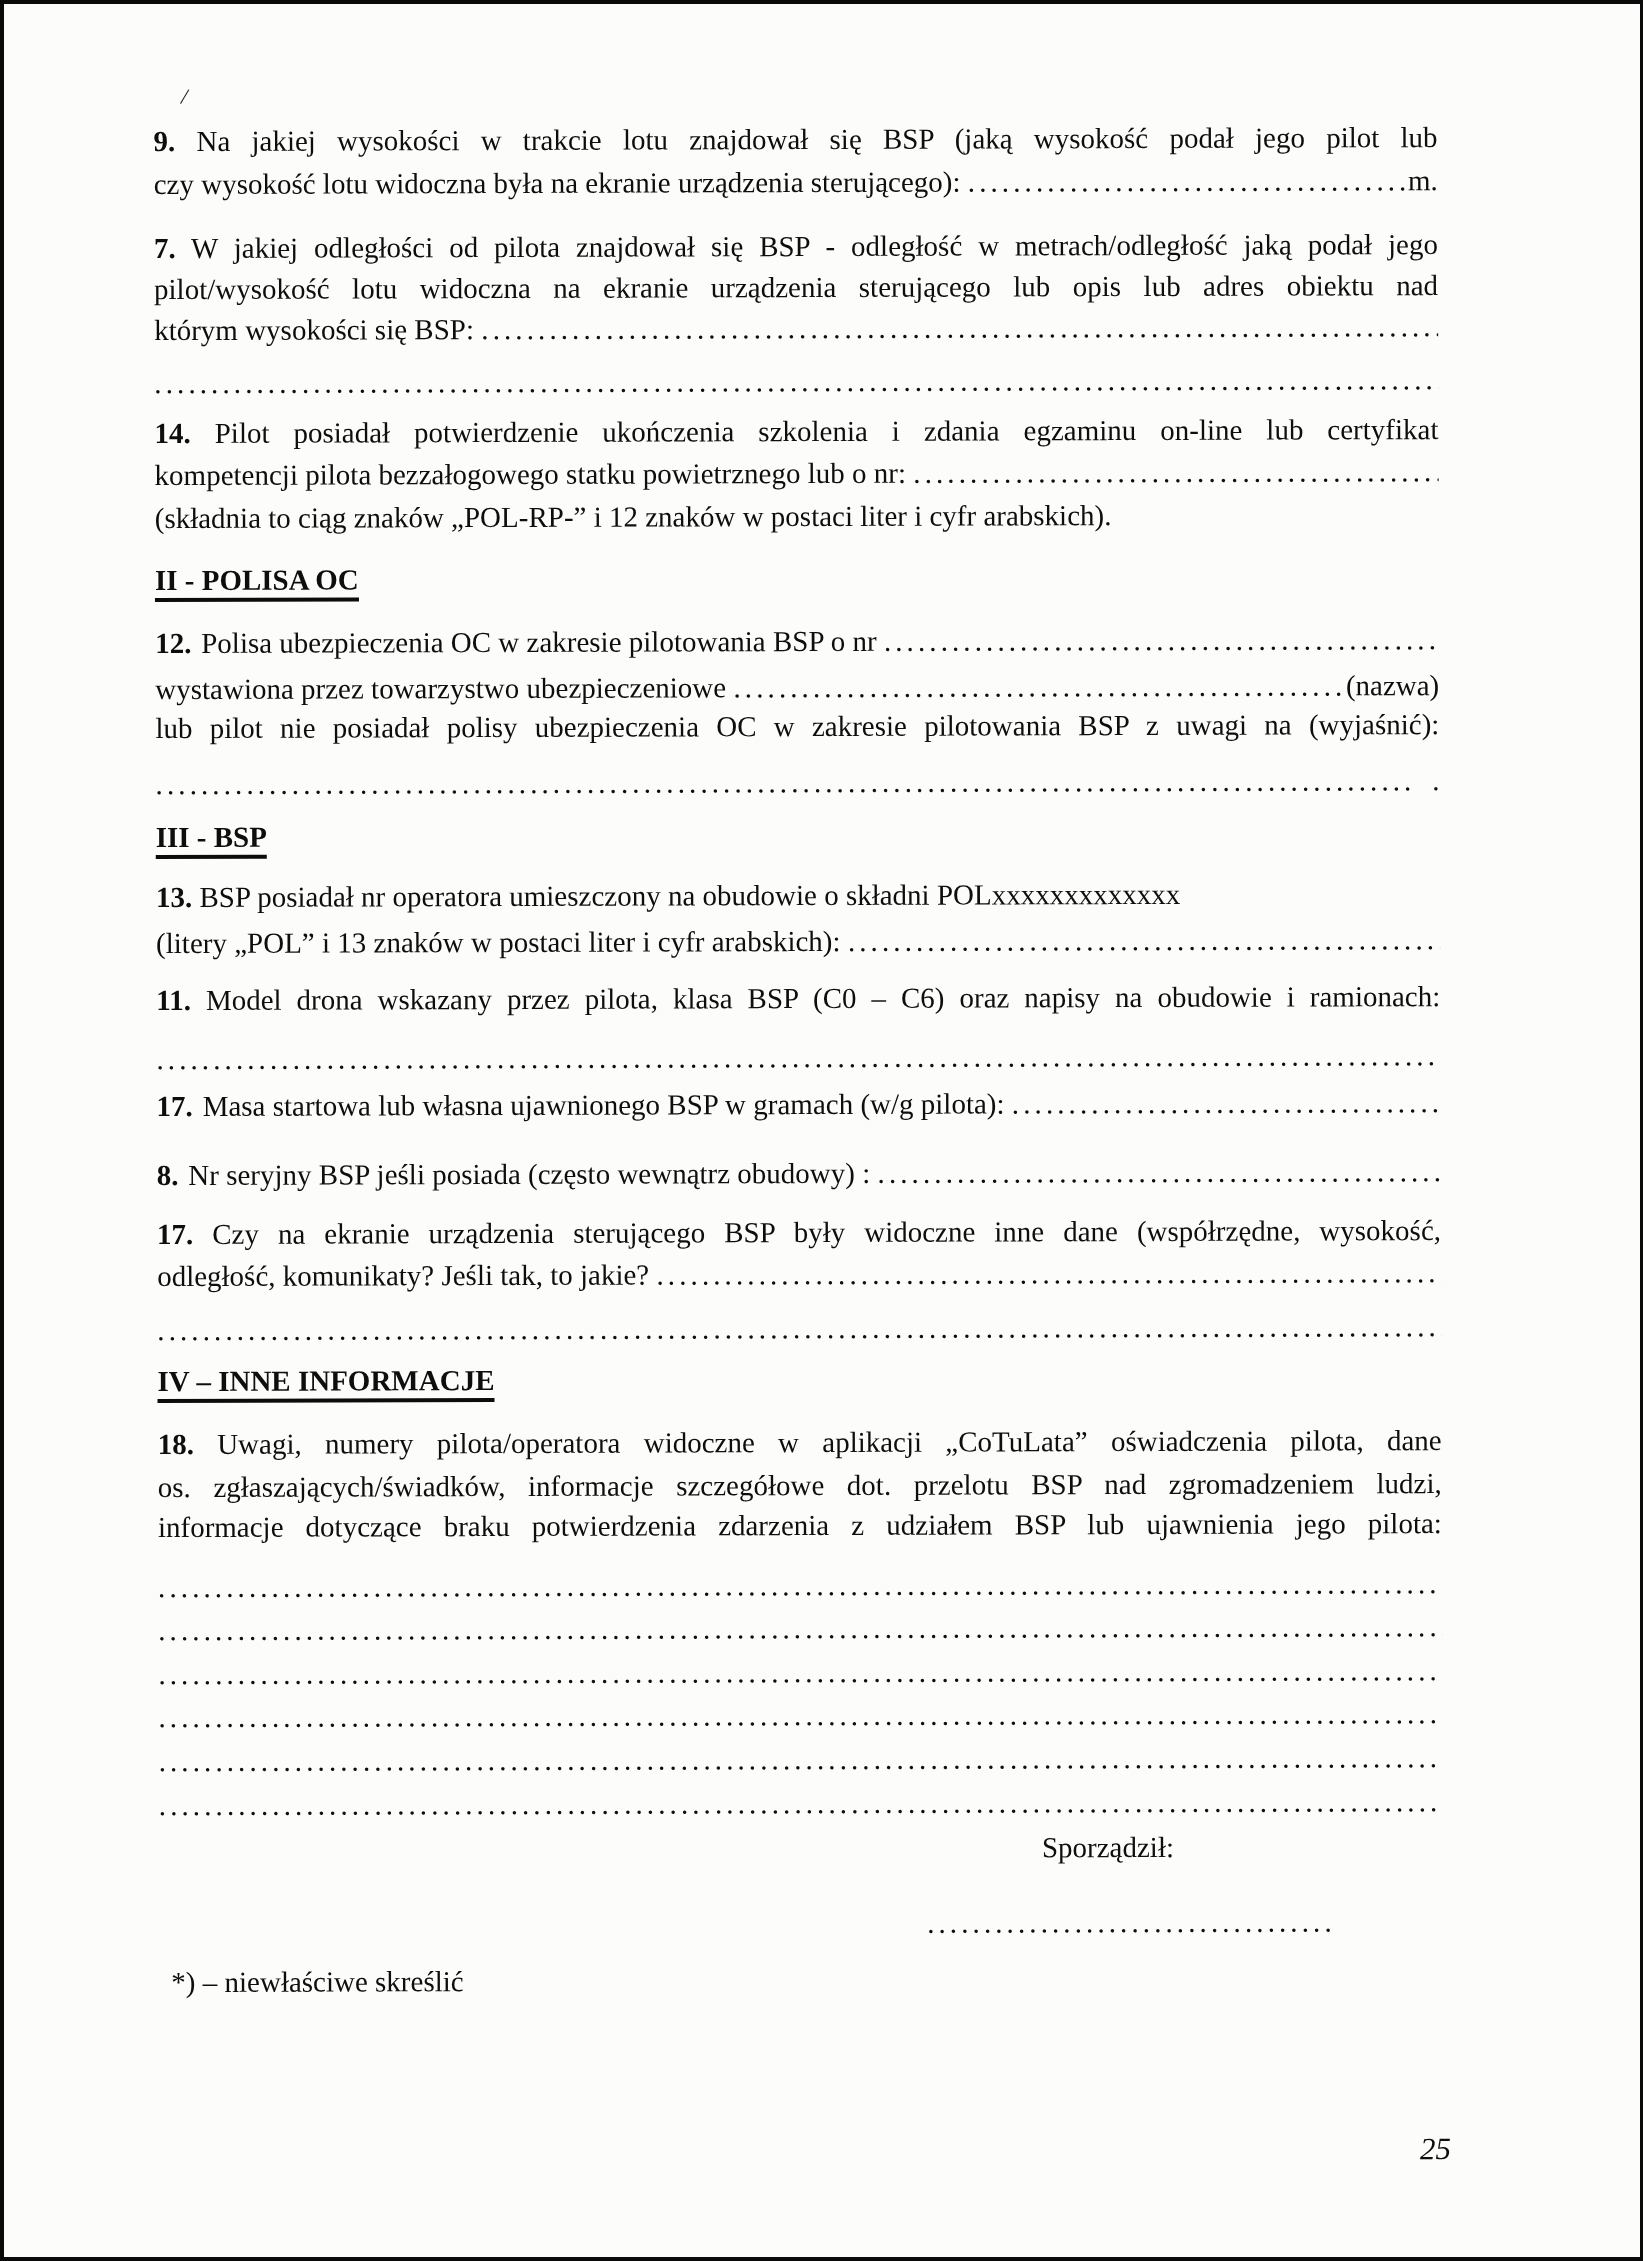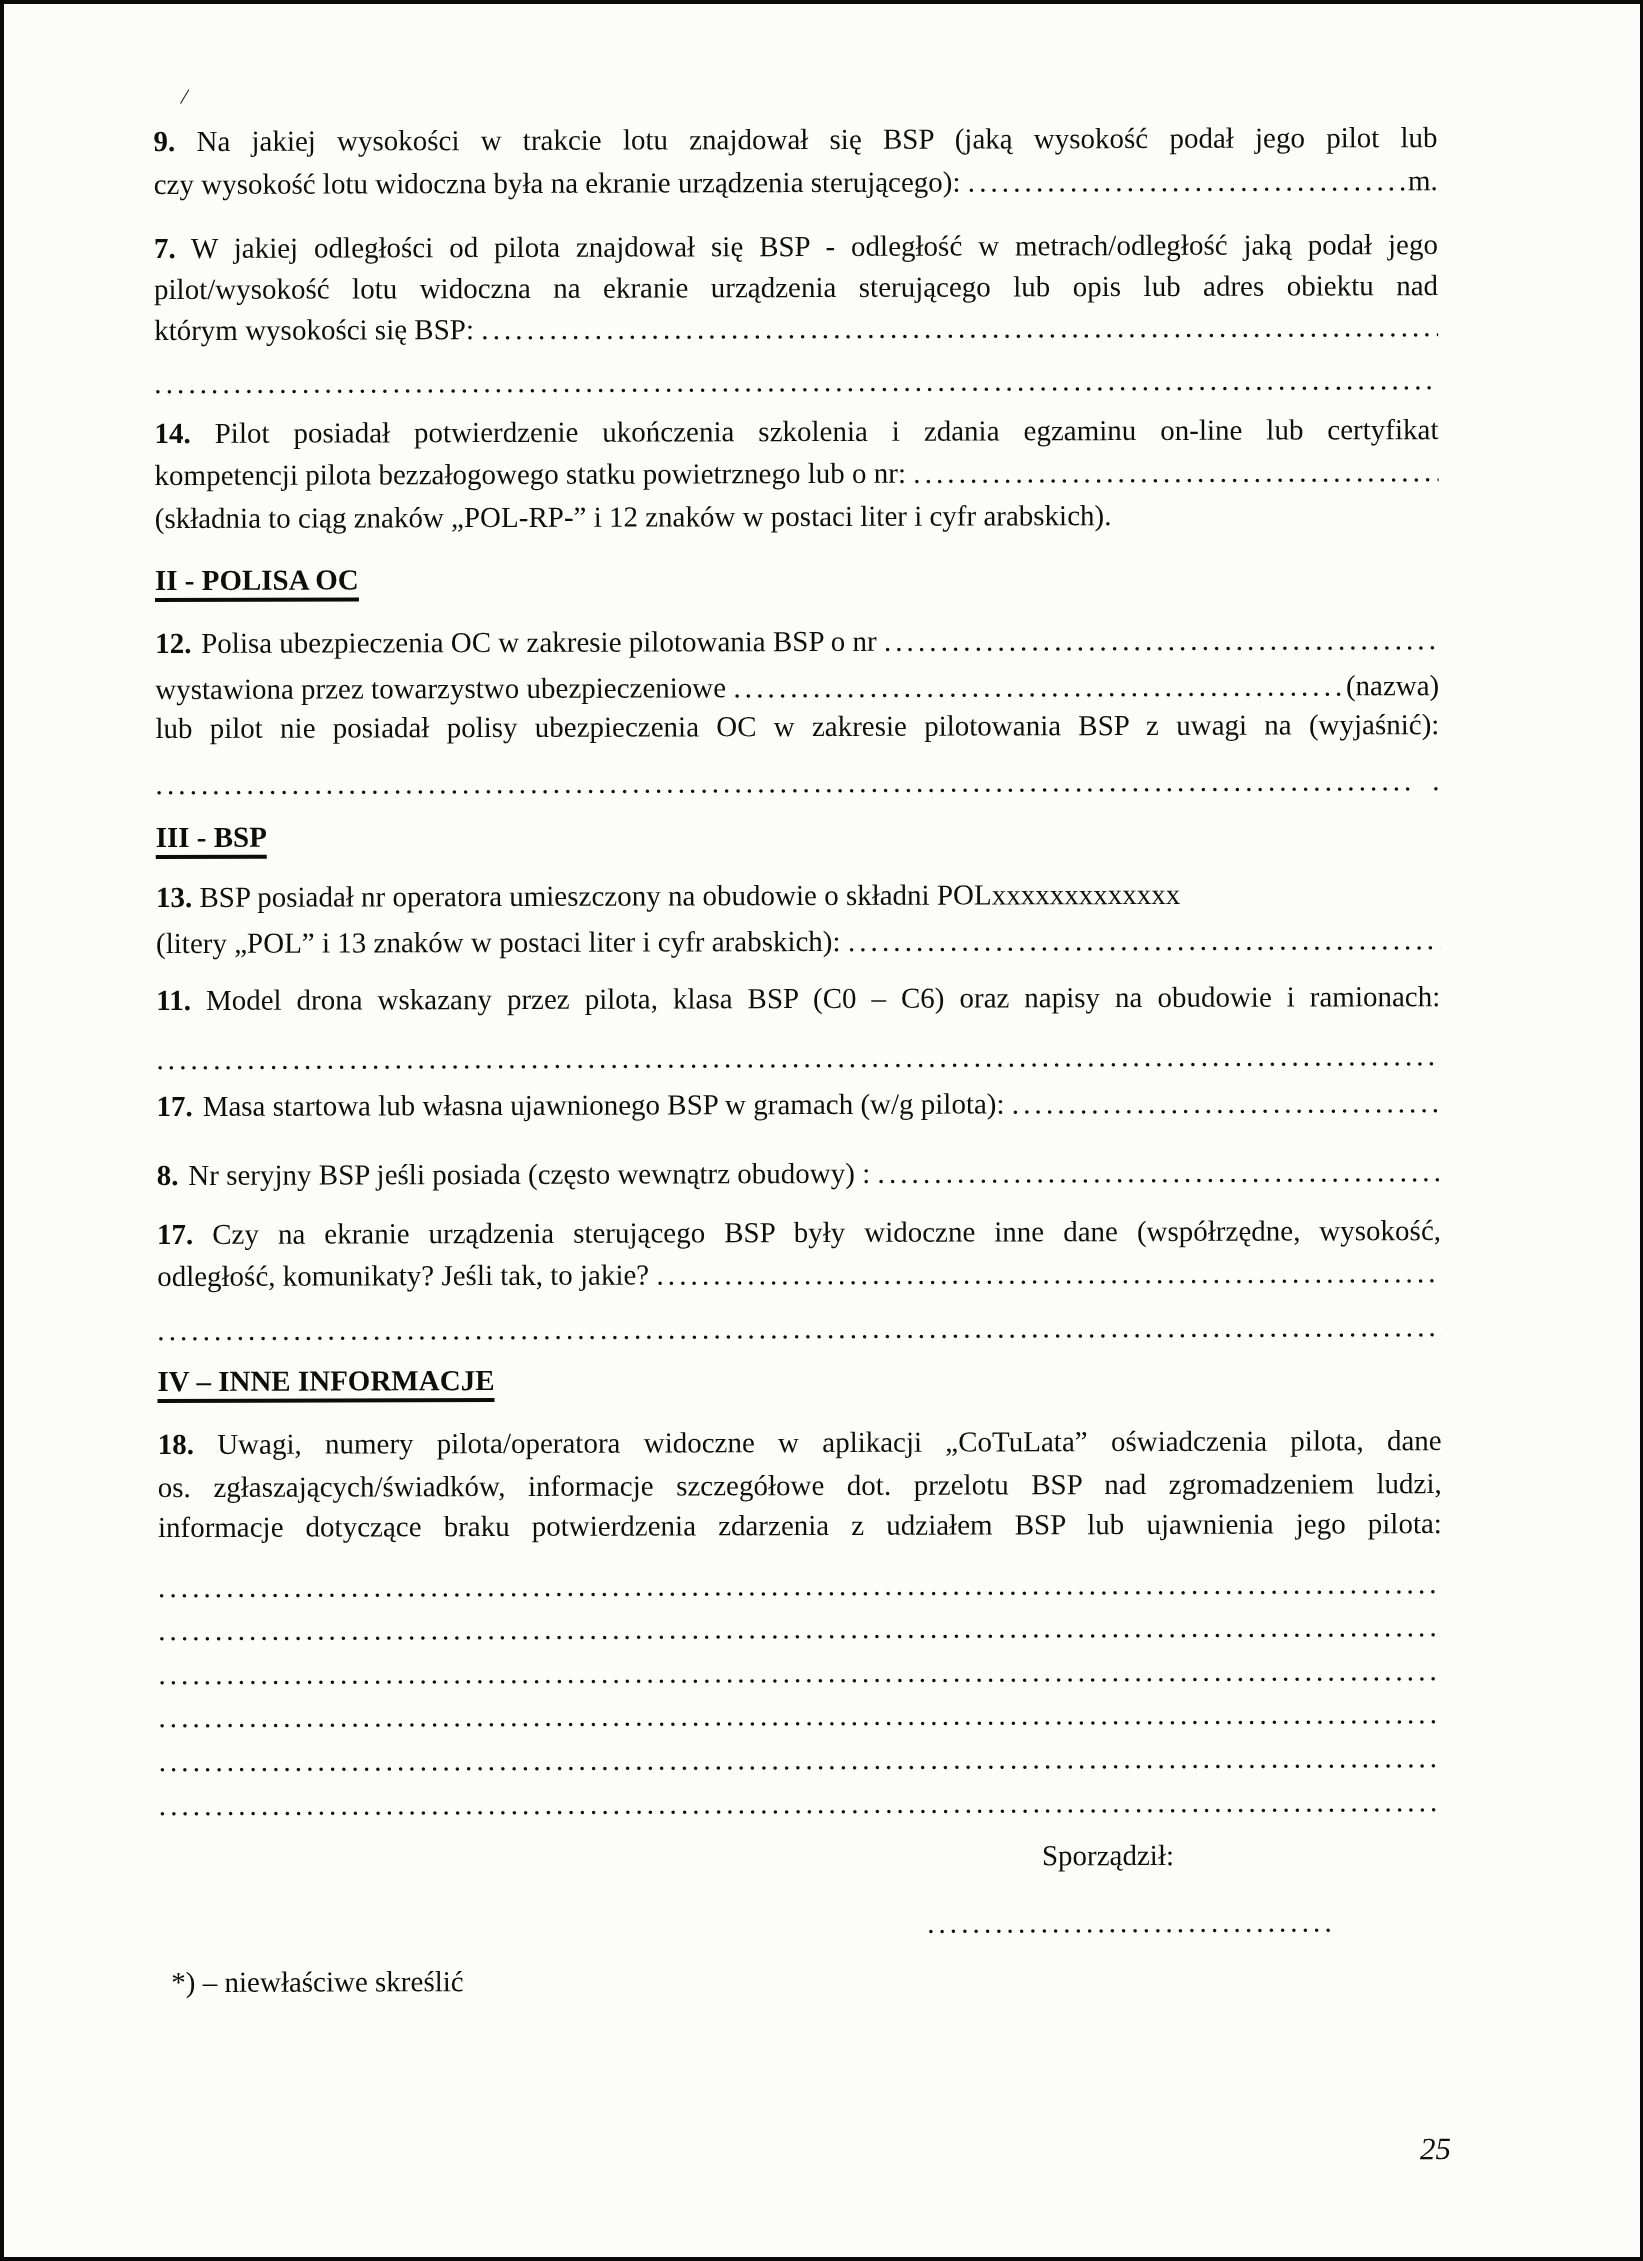--- a/index.html
+++ b/index.html
@@ -26,21 +26,21 @@
   .flexln .num{margin-right:9.8px;}
   .flexln .txt{white-space:pre;}
   .dots{
     flex:1 1 auto;overflow:hidden;white-space:nowrap;
     letter-spacing:4.1px;margin-left:7.3px;
   }
   .dots.nolead{margin-left:0;}
   .tail{white-space:pre;}
   .heading{font-weight:bold;width:auto;}
   .heading .u{border-bottom:4.1px solid #0c0c0c;padding-bottom:2.4px;}
-  .sig-label{position:absolute;left:1036px;top:1823px;font-size:29px;line-height:43px;margin-top:8px;}
+  .sig-label{position:absolute;left:1036px;top:1823px;font-size:29px;line-height:43px;}
   .sig-dots{position:absolute;left:921px;top:1898px;width:408px;}
   .footnote{position:absolute;left:165px;top:1955px;font-size:29px;line-height:43px;}
   .pagenum{position:absolute;left:1413px;top:2128px;font-size:31px;line-height:38px;font-style:italic;}
   .artifact{position:absolute;left:181px;top:78px;font-size:23px;transform:rotate(12deg);color:#222;}
 </style>
 </head>
 <body>
 
 <div class="page">
   <div class="content">

